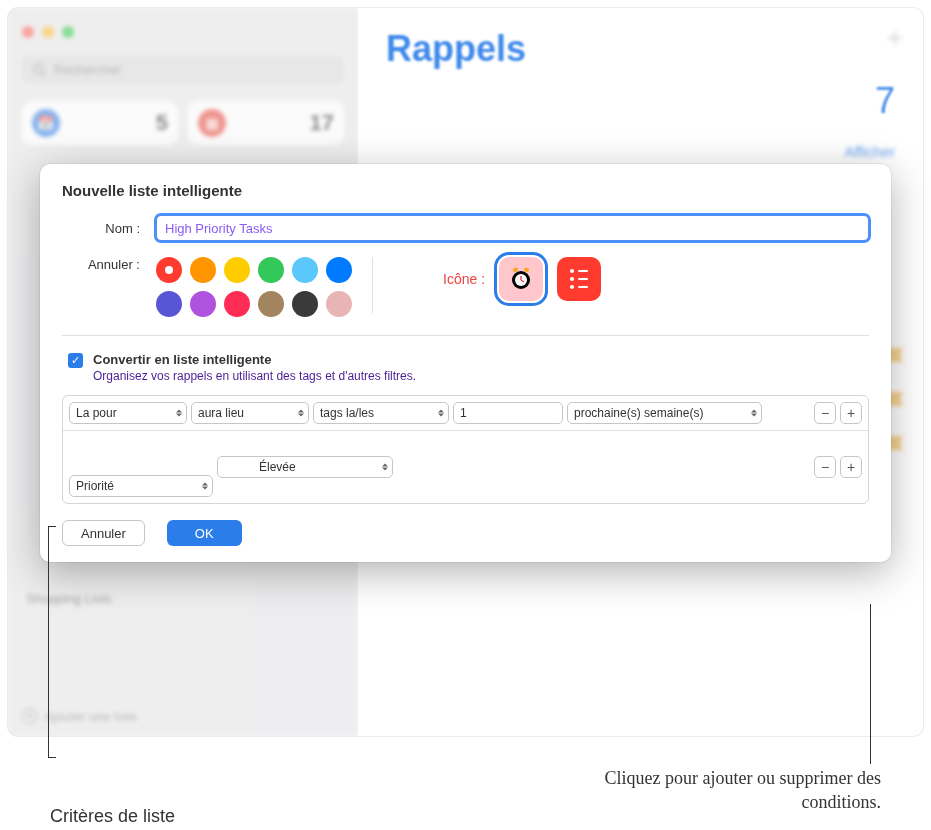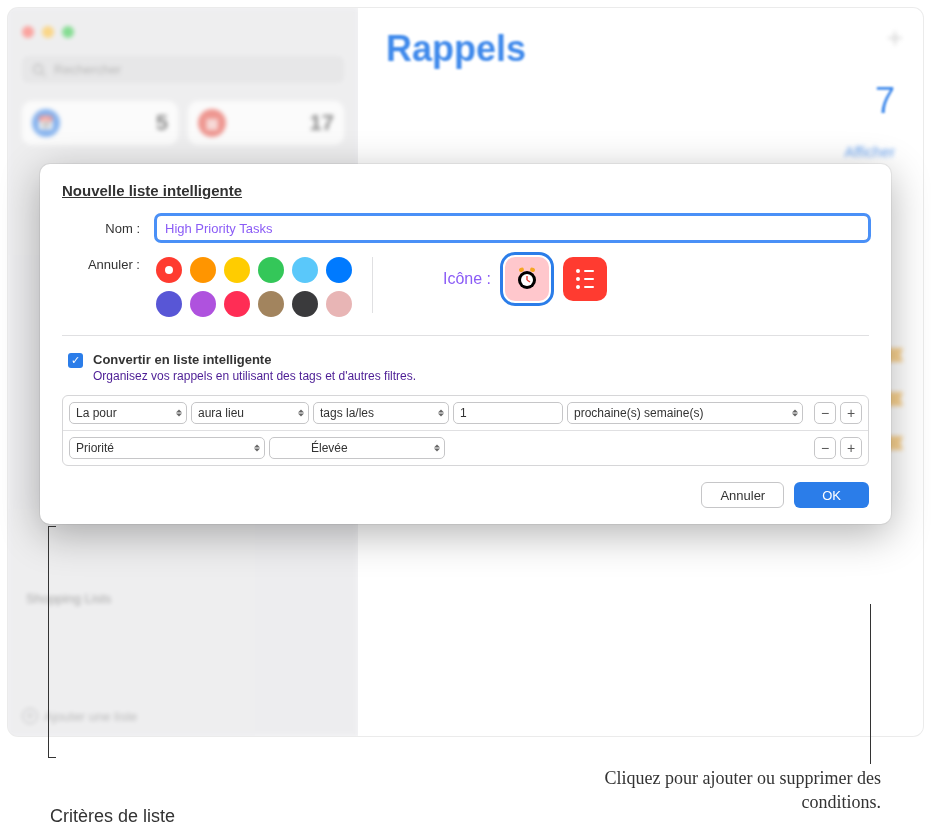--- a/index.html
+++ b/index.html
@@ -29,33 +29,33 @@
     
     .main-area { flex: 1; background: #fff; padding: 20px 28px; position: relative; }
     .main-plus { position: absolute; top: 14px; right: 20px; font-size: 28px; color: #bbb; filter: blur(2px); opacity: 0.6; }
     .main-title { font-size: 36px; font-weight: 700; color: #2b7de9; filter: blur(1px); opacity: 0.9; }
     .main-count { position: absolute; top: 72px; right: 28px; font-size: 36px; font-weight: 400; color: #2b7de9; filter: blur(1px); opacity: 0.9; }
     .show-label { position: absolute; top: 135px; right: 28px; font-size: 15px; color: #2b7de9; filter: blur(2px); opacity: 0.7; }
     .flags { position: absolute; right: 20px; top: 340px; display: flex; flex-direction: column; gap: 30px; filter: blur(2px); opacity: 0.5; }
     .flag { width: 18px; height: 14px; background: #f5a623; clip-path: polygon(0 0, 100% 0, 85% 50%, 100% 100%, 0 100%); }
     
     .modal-backdrop { position: absolute; top: 164px; left: 40px; right: 40px; background: #fff; border-radius: 10px; box-shadow: 0 10px 40px rgba(0,0,0,0.3), 0 0 0 1px rgba(0,0,0,0.05); padding: 18px 22px 16px; }
-    .modal-title { font-size: 15px; font-weight: 700; color: #333; margin-bottom: 16px; text-decoration: underline; }
+    .modal-title { font-size: 15px; font-weight: 700; color: #333; margin-bottom: 16px; }
     
     .form-row { display: flex; align-items: center; gap: 16px; margin-bottom: 16px; }
     .form-label { width: 78px; text-align: right; font-size: 13px; color: #333; }
     .name-input { flex: 1; height: 26px; border: 1px solid #c6c6c8; border-radius: 5px; padding: 0 8px; font-size: 13px; outline: 3px solid #4a90f7; outline-offset: -1px; color: #8b5cf6; }
     
     .color-row { display: flex; align-items: flex-start; gap: 16px; margin-bottom: 18px; }
     .color-grid { display: grid; grid-template-columns: repeat(6, 26px); gap: 8px 8px; }
     .color-dot { width: 26px; height: 26px; border-radius: 50%; cursor: pointer; position: relative; }
     .color-dot.selected::after { content: ''; position: absolute; top: 50%; left: 50%; transform: translate(-50%,-50%); width: 8px; height: 8px; background: #fff; border-radius: 50%; }
     
     .icon-section { display: flex; align-items: center; gap: 14px; margin-left: 50px; }
-    .icon-label { font-size: 16px; color: #8b5cf6; }
+    .icon-label { font-size: 14px; color: #ef4444; }
     .icon-box { width: 44px; height: 44px; border-radius: 10px; display: flex; align-items: center; justify-content: center; }
     .icon-box.selected { outline: 3px solid #2b7de9; outline-offset: 2px; }
     .icon-alarm { background: #ffc7cc; }
     .icon-list { background: #ff3b30; }
     .list-lines { color: #fff; display: flex; flex-direction: column; gap: 4px; }
     .list-line { width: 18px; display: flex; align-items: center; gap: 4px; }
     .bullet { width: 4px; height: 4px; background: #fff; border-radius: 50%; }
     .bar { flex: 1; height: 2px; background: #fff; border-radius: 1px; }
     
     .divider-line-vert { width: 1px; height: 56px; background: #e0e0e2; margin: 0 4px; }
@@ -75,21 +75,21 @@
     .select-arrows { position: absolute; right: 4px; top: 50%; transform: translateY(-50%); display: flex; flex-direction: column; gap: 0px; }
     .sel-arr { width: 0; height: 0; border-left: 3px solid transparent; border-right: 3px solid transparent; }
     .sel-arr.up { border-bottom: 3px solid #666; margin-bottom: 1px; }
     .sel-arr.down { border-top: 3px solid #666; }
     
     .num-input { height: 22px; border: 1px solid #c6c6c8; border-radius: 5px; padding: 0 6px; font-size: 12px; width: 110px; color: #333; }
     
     .cond-spacer { flex: 1; }
     .round-btn { width: 22px; height: 22px; border: 1px solid #c6c6c8; border-radius: 5px; background: #fff; display: flex; align-items: center; justify-content: center; font-size: 14px; color: #555; cursor: pointer; }
     
-    .modal-footer { display: flex; justify-content: flex-end; gap: 10px; margin-top: 16px; }
+    .modal-footer { display: flex; gap: 22px; margin-top: 16px; }
     .btn { height: 26px; border-radius: 6px; padding: 0 18px; font-size: 13px; border: none; cursor: pointer; }
     .btn-cancel { background: #fff; border: 1px solid #c6c6c8; color: #333; }
     .btn-ok { background: #2b7de9; color: #fff; padding: 0 28px; }
     
     .annotation { position: absolute; font-size: 18px; color: #333; line-height: 1.35; }
     .anno-left { top: 766px; left: 50px; margin-top: 38px; }
     .anno-right { top: 766px; right: 50px; text-align: right; }
     .anno-bracket-left { position: absolute; border-left: 1px solid #333; border-top: 1px solid #333; border-bottom: 1px solid #333; }
     .anno-bracket-left.b1 { top: 526px; left: 48px; width: 8px; height: 232px; }
     .anno-line-right { position: absolute; right: 60px; top: 604px; width: 1px; height: 160px; background: #333; }
@@ -230,33 +230,33 @@
           </div>
       </div>
       <div class="select" style="width:136px;">
         <span>tags la/les</span>
         <div class="select-arrows">
             <div class="sel-arr up"></div>
             <div class="sel-arr down"></div>
           </div>
       </div>
       <input class="num-input" value="1" style="">
-      <div class="select" style="width:236px;">
+      <div class="select" style="width:195px;">
         <span>prochaine(s) semaine(s)</span>
         <div class="select-arrows">
             <div class="sel-arr up"></div>
             <div class="sel-arr down"></div>
           </div>
       </div>
       <div class="cond-spacer"></div>
       <div class="round-btn">−</div>
       <div class="round-btn">+</div>
     </div>
     <div class="cond-row">
-      <div class="select" style="width:196px;">
+      <div class="select" style="width:144px;margin-top:38px;">
         <span>Priorité</span>
         <div class="select-arrows">
             <div class="sel-arr up"></div>
             <div class="sel-arr down"></div>
           </div>
       </div>
       <div class="select" style="width:176px;padding-left:41px;">
         <span>Élevée</span>
         <div class="select-arrows">
             <div class="sel-arr up"></div>

